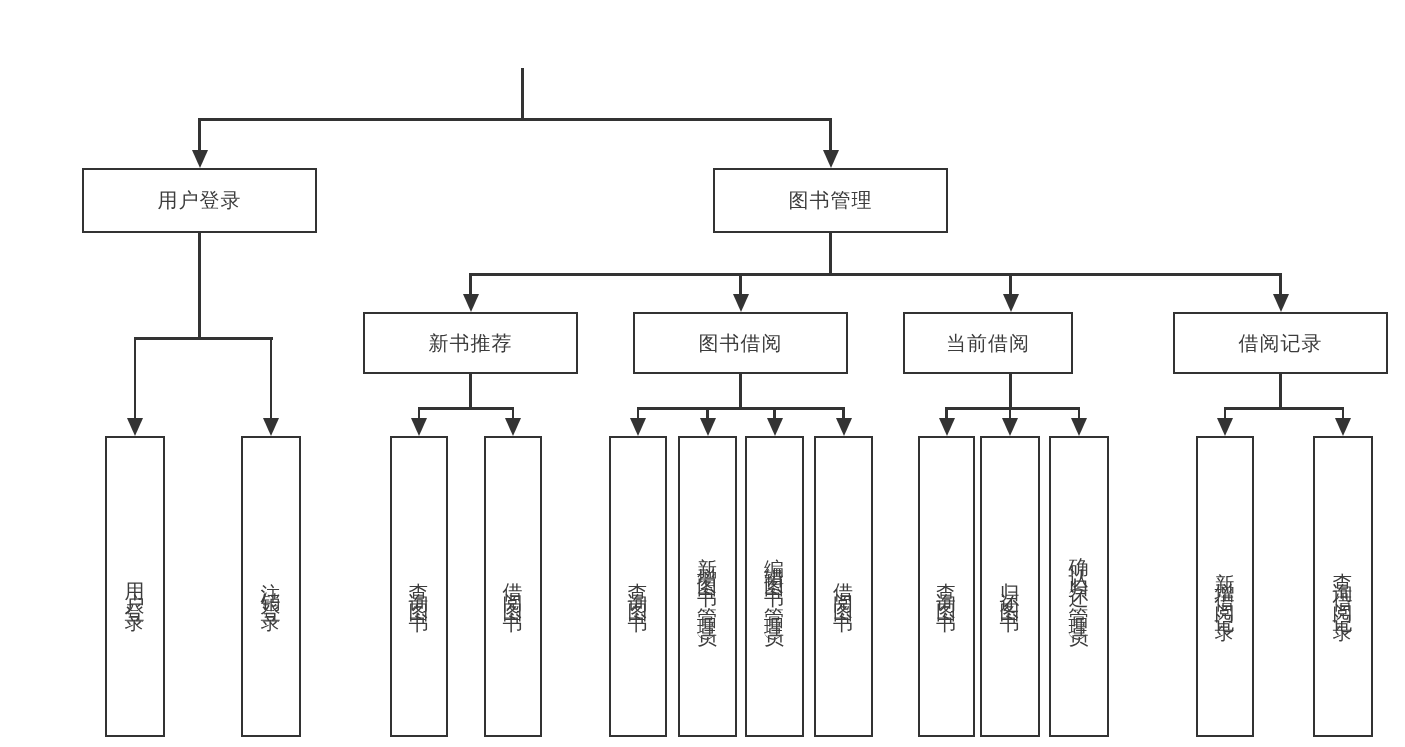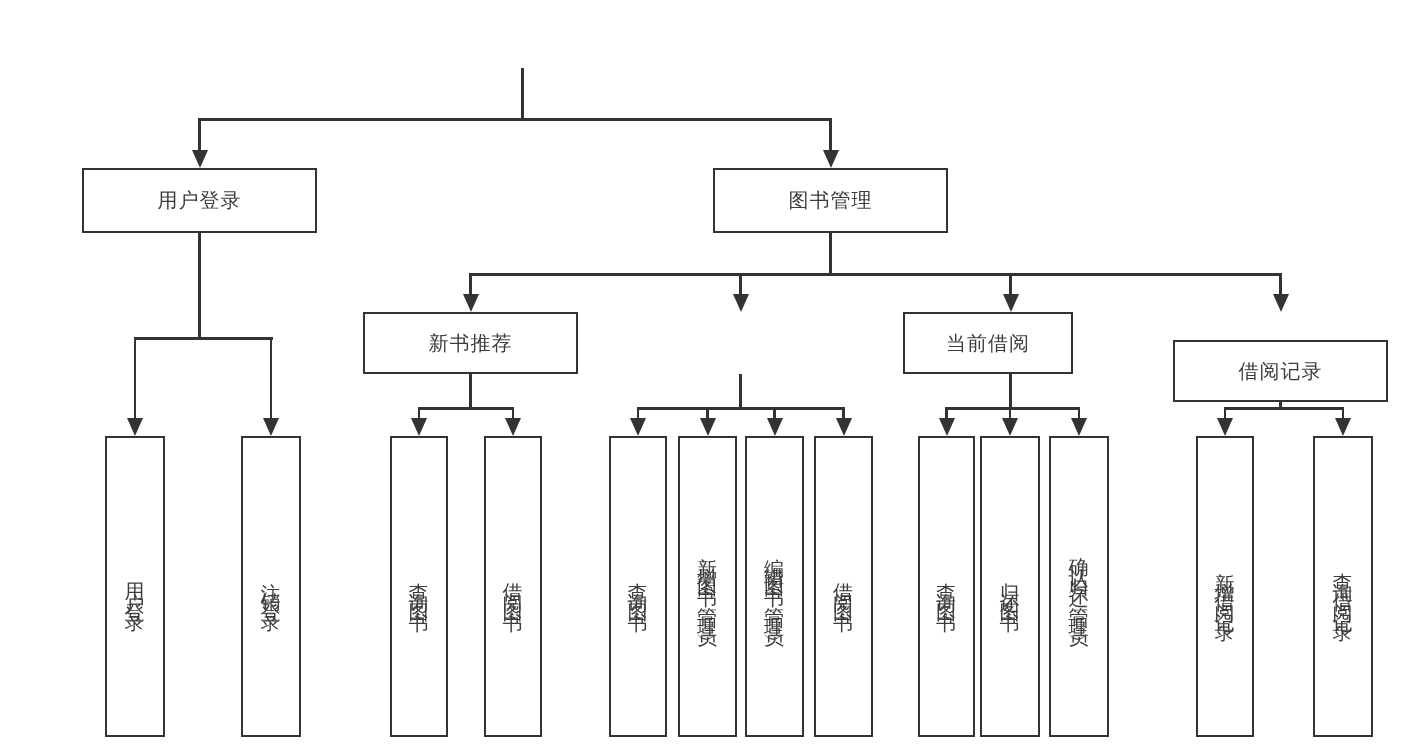--- a/index.html
+++ b/index.html
@@ -113,22 +113,23 @@
   <div class="arrow" style="left:1002px;top:418px;"></div>
   <div class="arrow" style="left:1071px;top:418px;"></div>
   <div class="arrow" style="left:1217px;top:418px;"></div>
   <div class="arrow" style="left:1335px;top:418px;"></div>
 
 
   <div class="box" style="left:82px;top:168px;width:235px;height:65px;">用户登录</div>
   <div class="box" style="left:363px;top:312px;width:215px;height:62px;">新书推荐</div>
 
   <div class="box" style="left:713px;top:168px;width:235px;height:65px;">图书管理</div>
+  <div class="box" style="left:633px;top:312px;width:215px;height:62px;">图书借阅</div>
   <div class="box" style="left:903px;top:312px;width:170px;height:62px;">当前借阅</div>
-  <div class="box" style="left:1173px;top:312px;width:215px;height:62px;margin-top:28px;">借阅记录</div>
+  <div class="box" style="left:1173px;top:312px;width:215px;height:62px;">借阅记录</div>
 
   <div class="box vtext" style="left:105px;top:436px;width:60px;height:301px;">用户登录</div>
   <div class="box vtext" style="left:241px;top:436px;width:60px;height:301px;">注销登录</div>
 
   <div class="box vtext" style="left:390px;top:436px;width:58px;height:301px;">查询图书</div>
   <div class="box vtext" style="left:484px;top:436px;width:58px;height:301px;">借阅图书</div>
 
   <div class="box vtext" style="left:609px;top:436px;width:58px;height:301px;">查询图书</div>
   <div class="box vtext" style="left:678px;top:436px;width:59px;height:301px;">新增图书（管理员）</div>
   <div class="box vtext" style="left:745px;top:436px;width:59px;height:301px;">编辑图书（管理员）</div>

